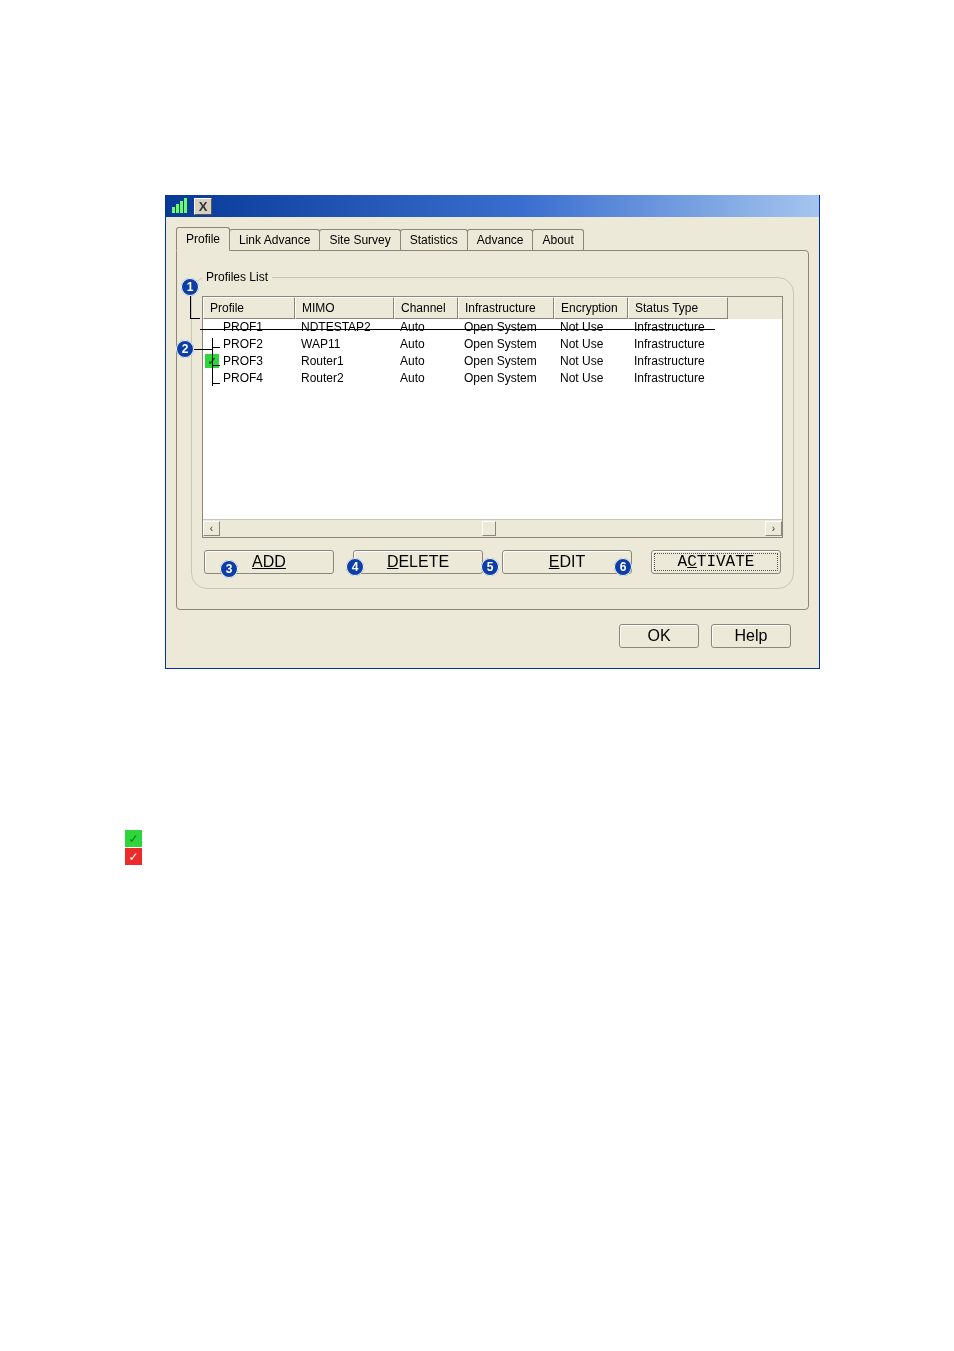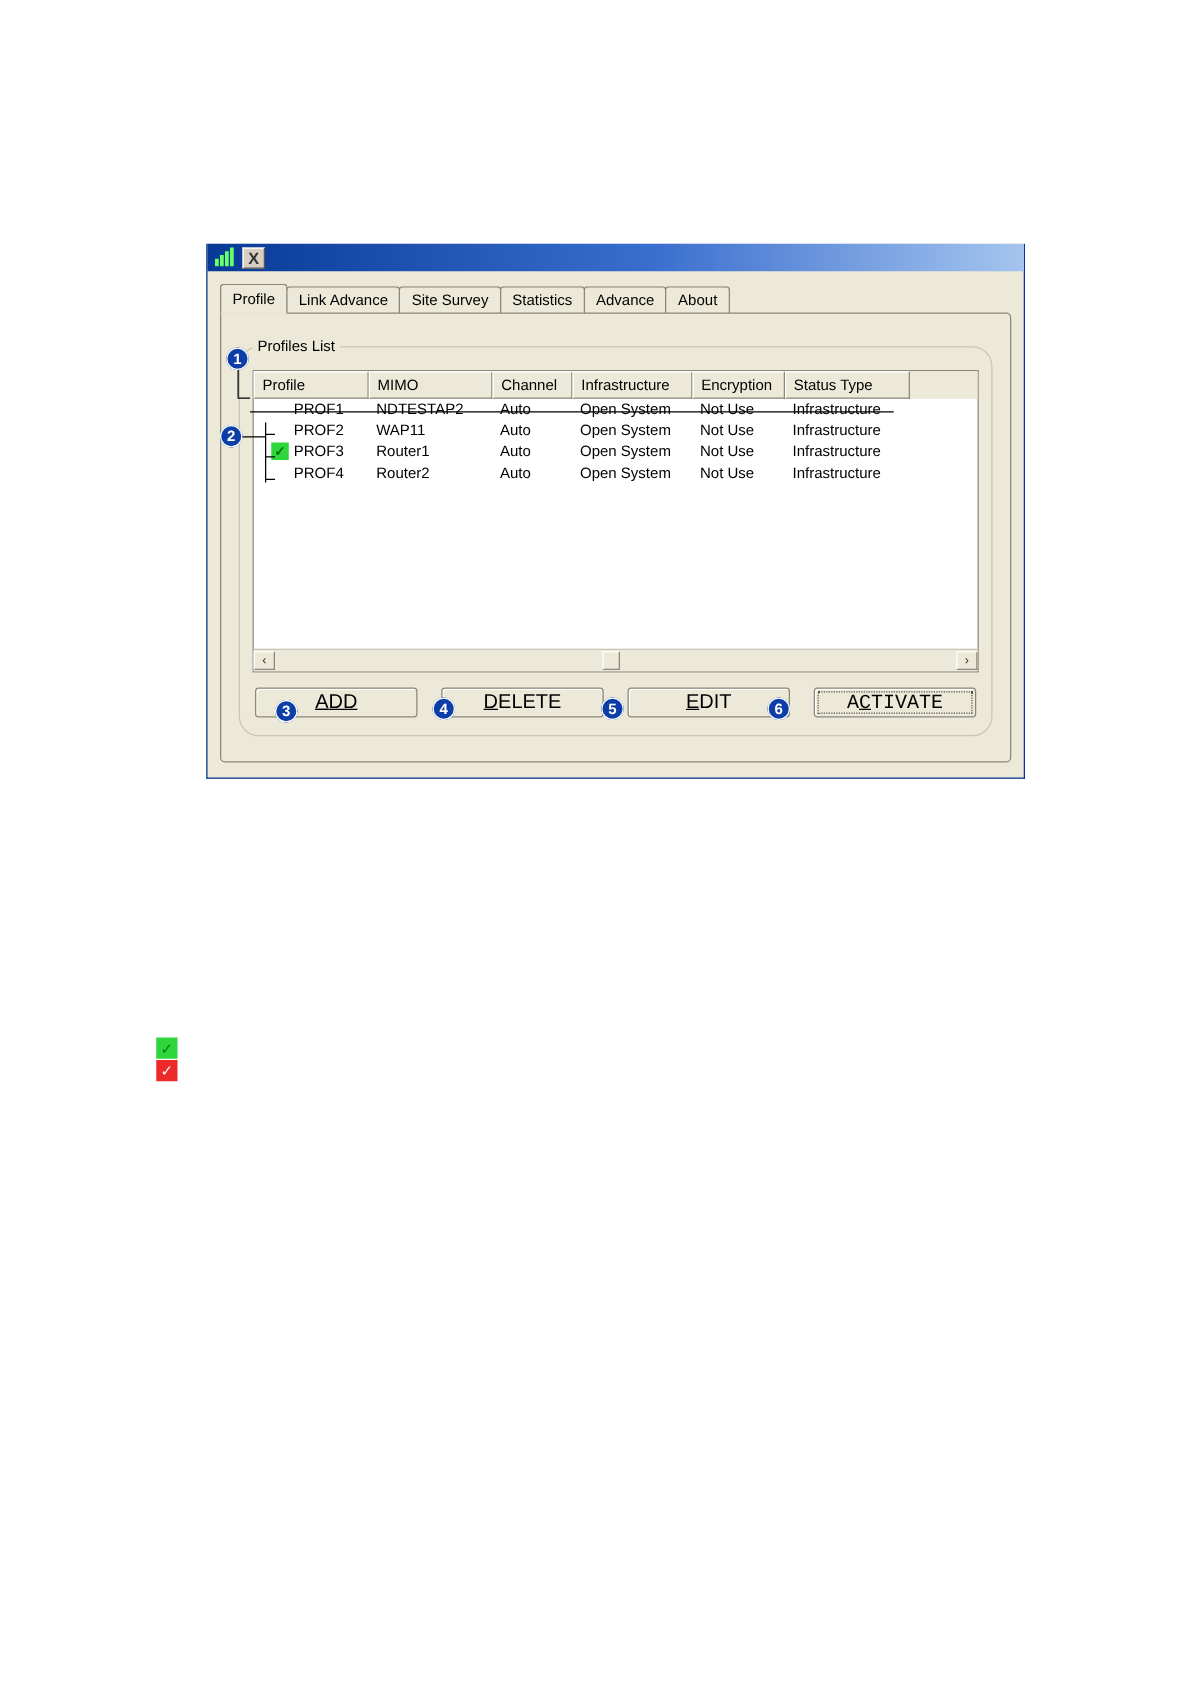--- a/index.html
+++ b/index.html
@@ -163,21 +163,21 @@
     font-size: 12px;
   }
   .lv-body { height: 200px; overflow: hidden; position: relative;}
   .lv-row .cell {
     padding: 1px 5px 2px 6px;
     overflow: hidden;
     white-space: nowrap;
   }
   .lv-row .icon-cell {
     display: flex; align-items: center; gap: 4px;
-    padding-left: 14px;
+    padding-left: 2px;
   }
   .check-green {
     width: 14px; height: 14px;
     background: #2fd63b;
     display: inline-flex; align-items:center; justify-content:center;
     color: #006b10; font-weight: bold; font-size: 11px;
   }
   .check-green::after{
     content:"✓";
     color:#056b12;
@@ -405,20 +405,24 @@
               </div>
             <div class="winbtn default">
                 <span>A<span style="text-decoration:underline">C</span>TIVATE</span>
               </div>
           </div>
 
         </div>
 
       </div>
 
+      <div class="dialog-buttons">
+        <div class="winbtn">OK</div>
+        <div class="winbtn">Help</div>
+      </div>
 
     </div>
   </div>
 
   <div class="legend-icon green" style="left:125px; top:830px;"></div>
   <div class="legend-icon red" style="left:125px; top:848px;"></div>
 
 </div>
 
 </body></html>

